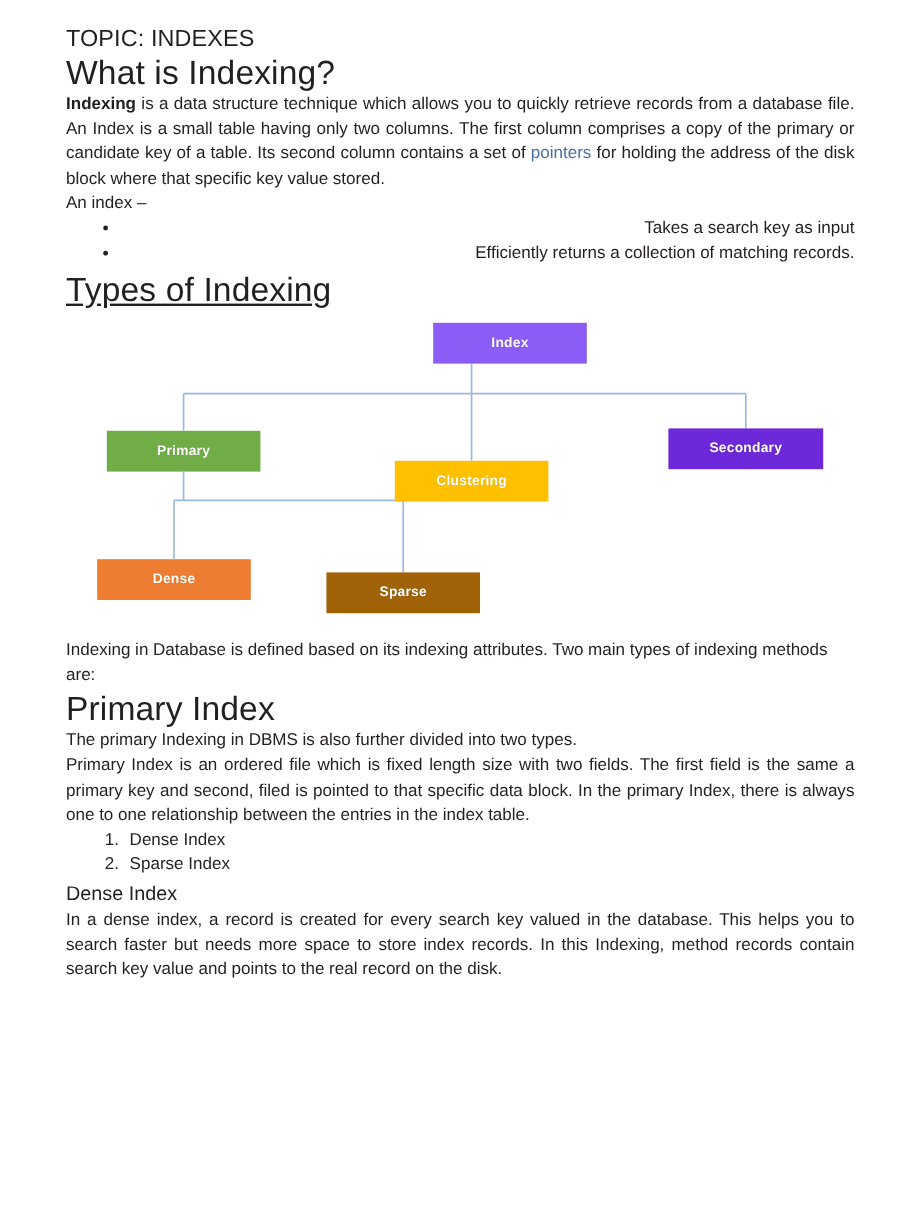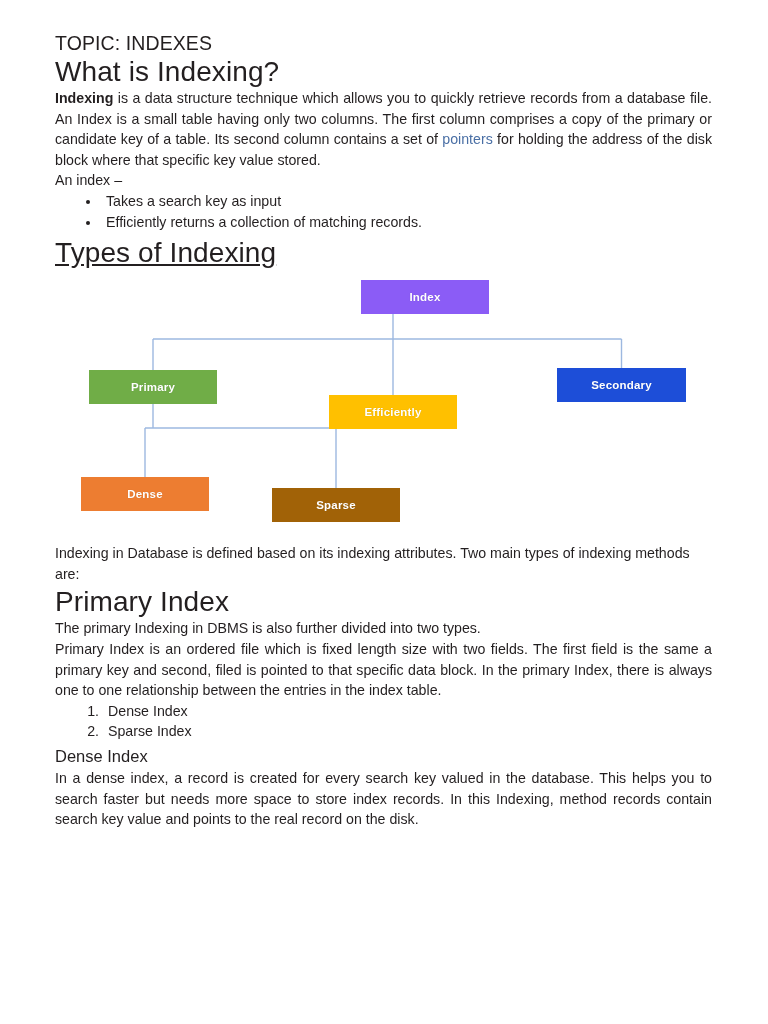--- a/index.html
+++ b/index.html
@@ -15,21 +15,21 @@
     font-family: "Liberation Sans", sans-serif;
     color: #231f20;
     -webkit-font-smoothing: antialiased;
   }
 
   .page {
     position: absolute;
     left: 0; top: 0;
     width: 768px;
     height: 876px;
-    padding: 31px 56px 0 55px;
+    padding: 20px 56px 0 55px;
     box-sizing: border-box;
   }
 
   
   .h-topic {
     font-size: 19.5px;
     font-weight: 400;
     line-height: 25px;
     margin: 0 0 2px 0;
     letter-spacing: .1px;
@@ -65,21 +65,21 @@
     color: #4a6fa5;
     text-decoration: none;
   }
 
   
   ul.bullets, ol.numbers {
     margin: 0;
     padding: 0 0 0 46px;
     list-style-position: outside;
   }
-  ul.bullets { list-style-type: disc; }
+  ul.bullets { list-style-type: disc; text-align: right; }
   ol.numbers { list-style-type: decimal; }
   ul.bullets li, ol.numbers li {
     font-size: 14.2px;
     line-height: 20.6px;
     color: #231f20;
     padding-left: 5px;
   }
   ol.numbers { padding-left: 48px; }
 
   
@@ -143,23 +143,23 @@
         </g>
     </svg>
     <div id="node-layer">
         <div class="node" style="left: 274px; top: 0px; width: 128px; height: 34px; background: #8b5cf6; margin-left: 32px;">
           <span>Index</span>
         </div>
         <div class="node" style="left: 34px; top: 90px; width: 128px; height: 34px; background: rgb(112, 173, 71);">
           <span>Primary</span>
         </div>
         <div class="node" style="left: 274px; top: 115px; width: 128px; height: 34px; background: rgb(255, 192, 0);">
-          <span>Efficiently</span>
+          <span>Clustering</span>
         </div>
-        <div class="node" style="left: 502px; top: 88px; width: 129px; height: 34px; background: #1d4ed8;">
+        <div class="node" style="left: 502px; top: 88px; width: 129px; height: 34px; background: #6d28d9;">
           <span>Secondary</span>
         </div>
         <div class="node" style="left: 26px; top: 197px; width: 128px; height: 34px; background: rgb(237, 125, 49);">
           <span>Dense</span>
         </div>
         <div class="node" style="left: 217px; top: 208px; width: 128px; height: 34px; background: #a16207;">
           <span>Sparse</span>
         </div>
       </div>
   </div>

